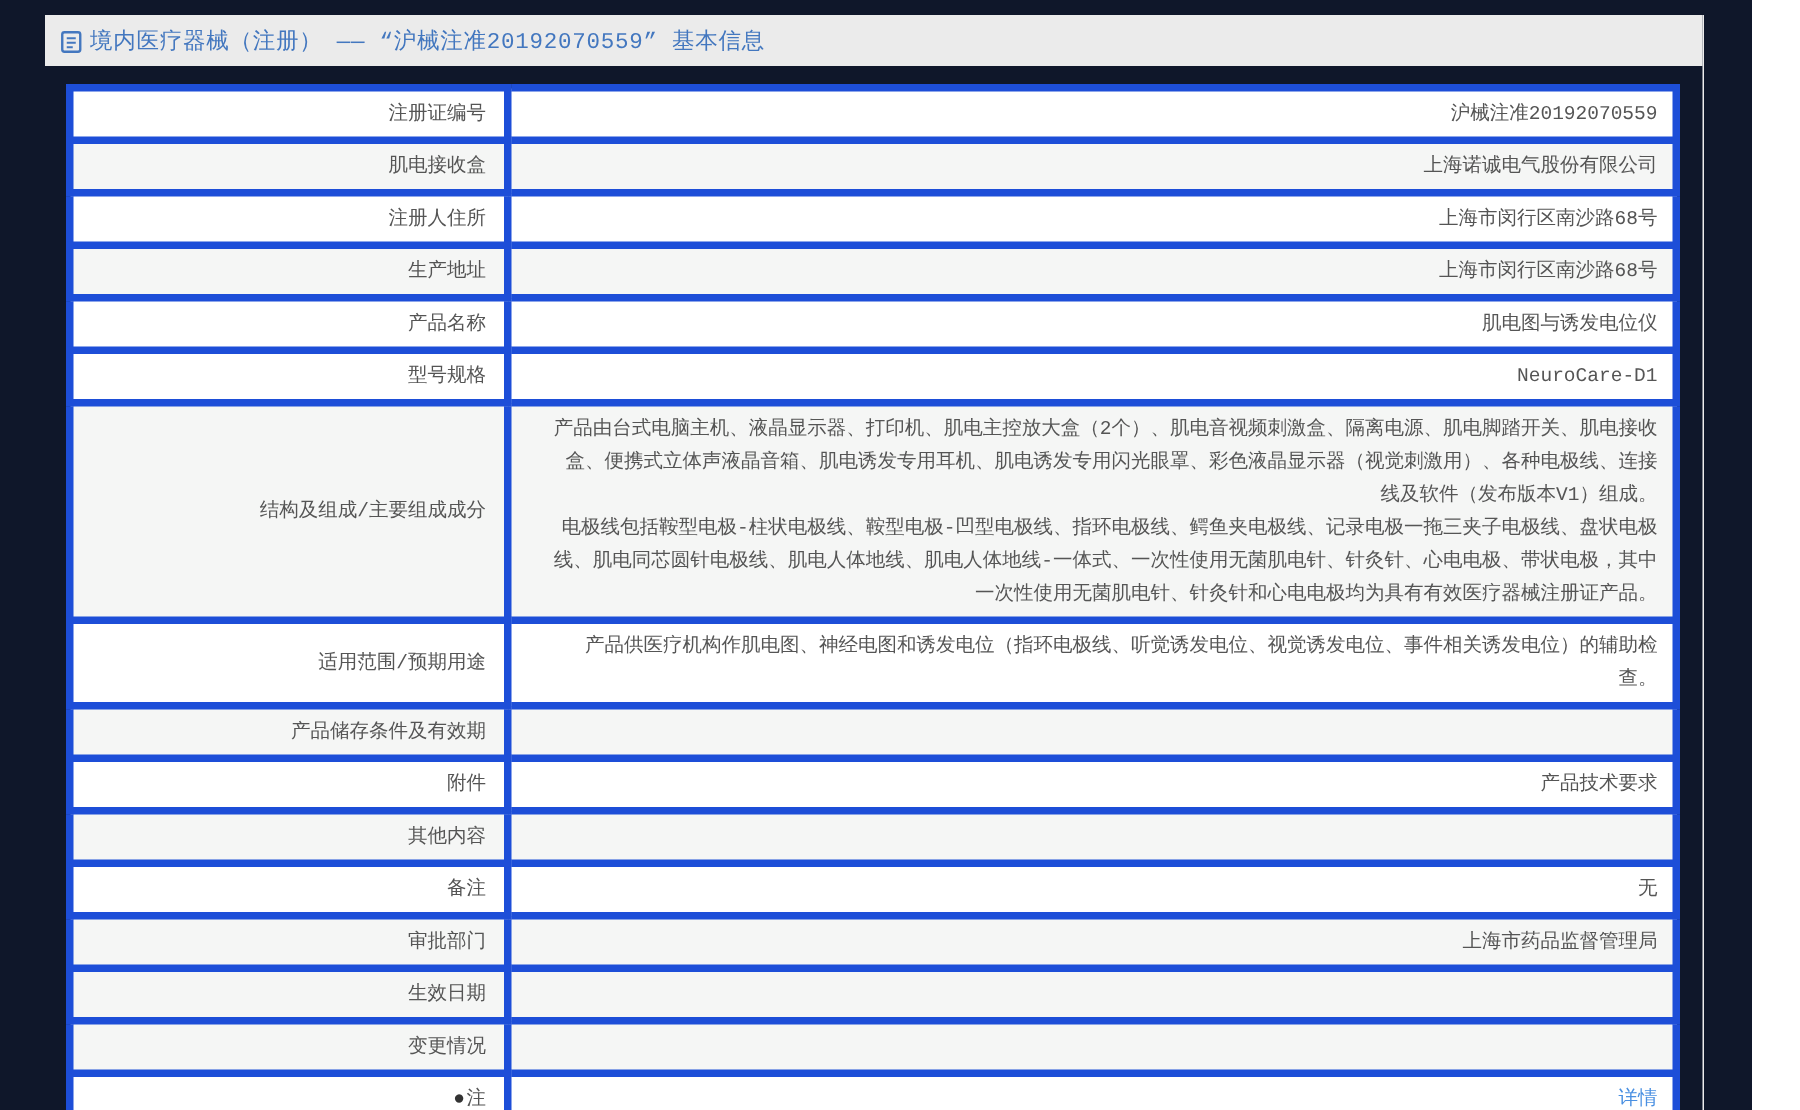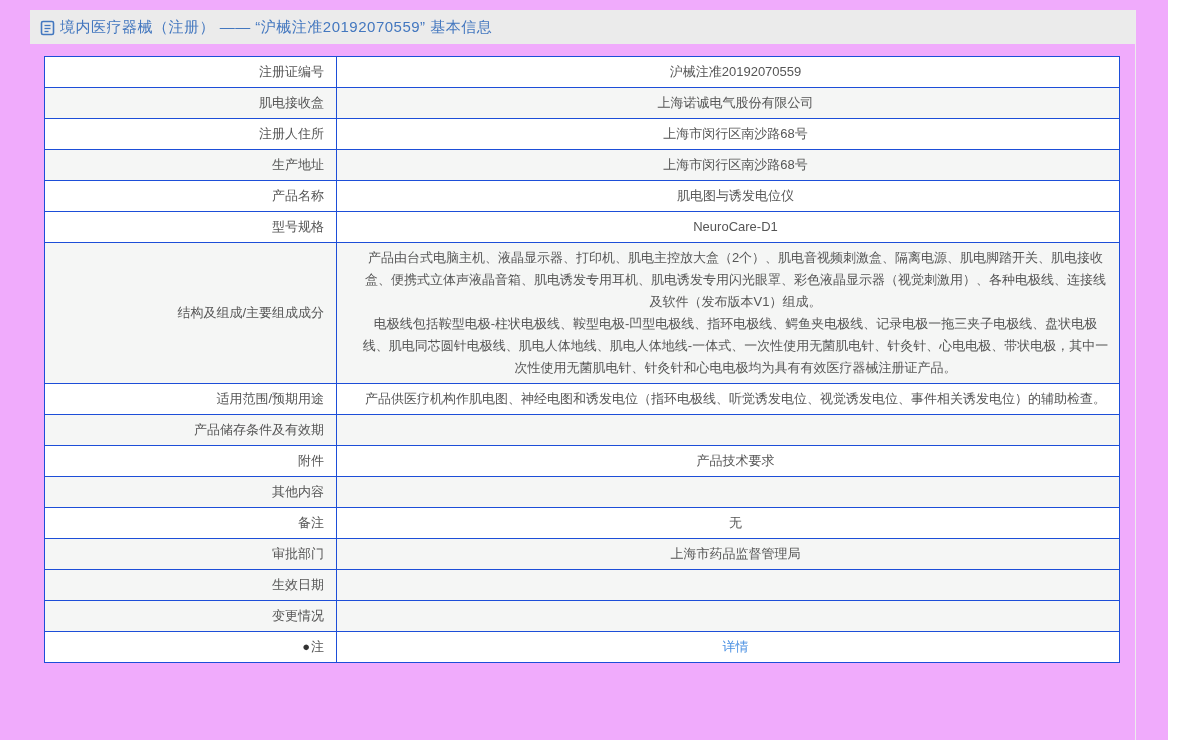--- a/index.html
+++ b/index.html
@@ -1,30 +1,30 @@
 <!DOCTYPE html>
 <html><head>
 <meta charset="utf-8">
 <style>
   * { box-sizing: border-box; }
   html,body { margin:0; padding:0; background:#ffffff;
     font-family:"Liberation Sans","DejaVu Sans",sans-serif; }
-  .page { position:relative; width:1168px; height:740px; overflow:hidden; background:#f0abfc; }
+  .page { position:relative; width:1168px; height:740px; overflow:hidden; background:#0f172a;font-family:Liberation Mono, monospace; }
   .container { position:absolute; left:30px; top:10px; width:1106px; border-right:1px solid #ececec; min-height:730px; }
   .header-bar { background:#ebebeb; height:34px; display:flex; align-items:center; padding:0 10px; }
   .doc-icon { display:inline-flex; margin-right:5px; margin-top:1px; }
   .page-title { color:#4377bf; font-size:15px; letter-spacing:0.5px; }
   .table-wrap { margin:12px 14px 0 14px; }
   table.info { border-collapse:collapse; width:1076px; table-layout:fixed; }
   table.info th, table.info td {
-    border:1px solid #1d4ed8; font-size:13px; color:#555;
+    border:5px solid #1d4ed8; font-size:13px; color:#555;
     font-weight:normal; line-height:22px; vertical-align:middle;
   }
   th.label { width:292px; text-align:right; padding:4px 12px 4px 8px; }
-  td.value { padding:4px 10px 4px 25px; text-align:center; white-space:pre-line; word-break:break-all; }
+  td.value { padding:4px 10px 4px 25px; text-align:right; white-space:pre-line; word-break:break-all; }
   tr.odd  { background:#ffffff; }
   tr.even { background:#f5f6f5; }
   a.link { color:#4a90e2; text-decoration:none; cursor:pointer; }
   .bullet { color:#333; font-size:13px; margin-right:1px; }
 </style>
 </head>
 <body>
 
 <div class="page">
   <div class="container">

